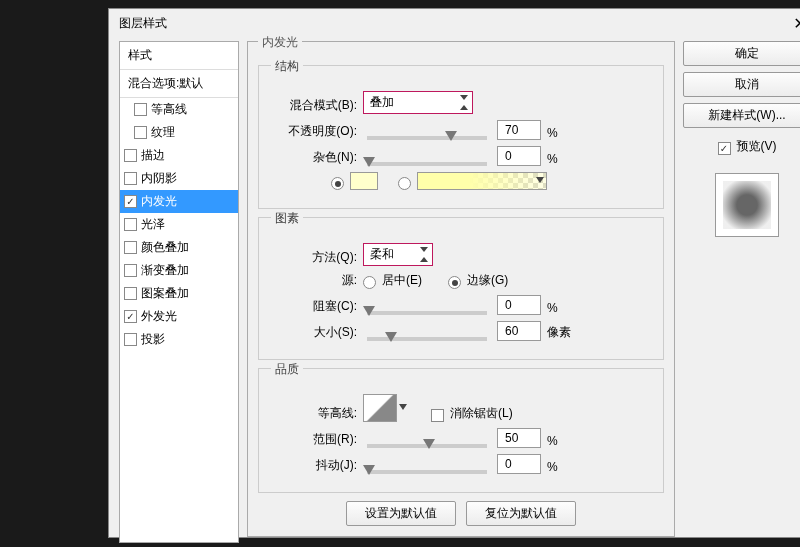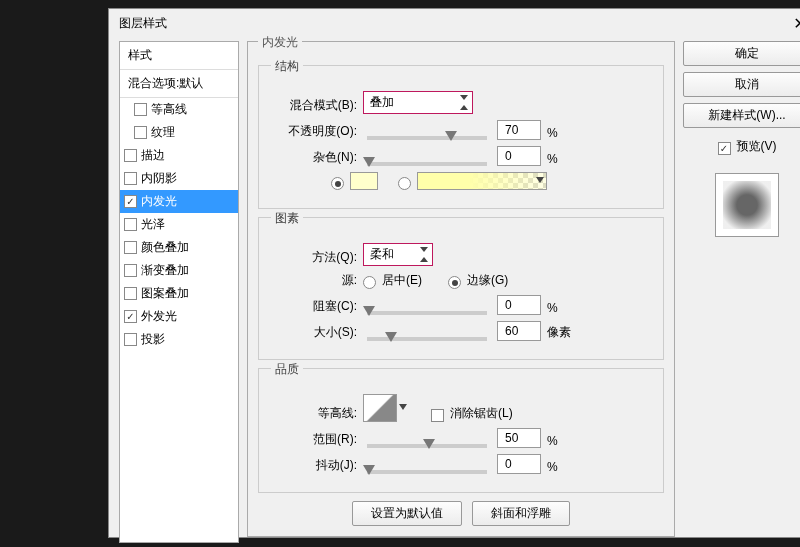--- a/index.html
+++ b/index.html
@@ -193,21 +193,21 @@
             <div class="slider">
                 <div class="thumb" style="left:-4px"></div>
               </div>
             <span class="numbox">0</span>
             <span>%</span>
           </div>
         </div>
 
         <div class="bottom-btns">
           <span class="btn">设置为默认值</span>
-          <span class="btn">斜面和浮雕</span>
+          <span class="btn">复位为默认值</span>
         </div>
       </div>
     </div>
 
     <div class="rightcol">
       <span class="btn">确定</span>
       <span class="btn">取消</span>
       <span class="btn">新建样式(W)...</span>
       <div class="frow" style="justify-content:center;margin-top:4px">
         <span class="chk checked"></span>

